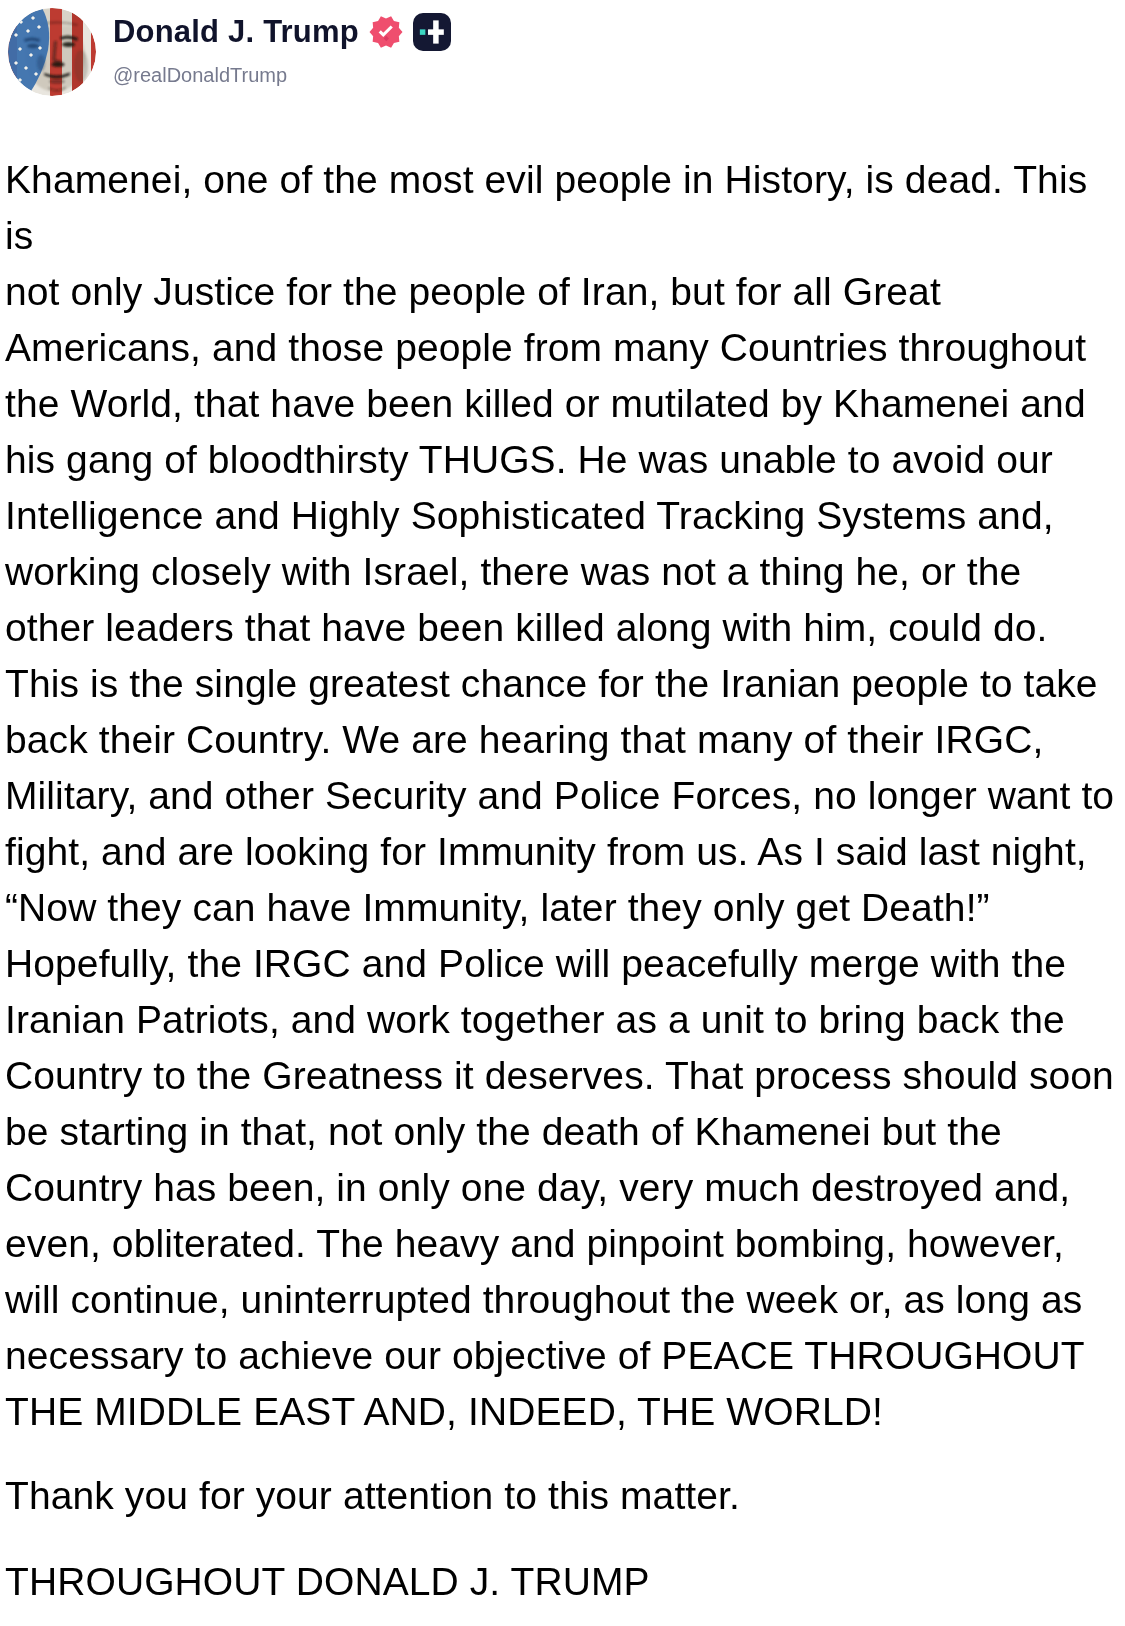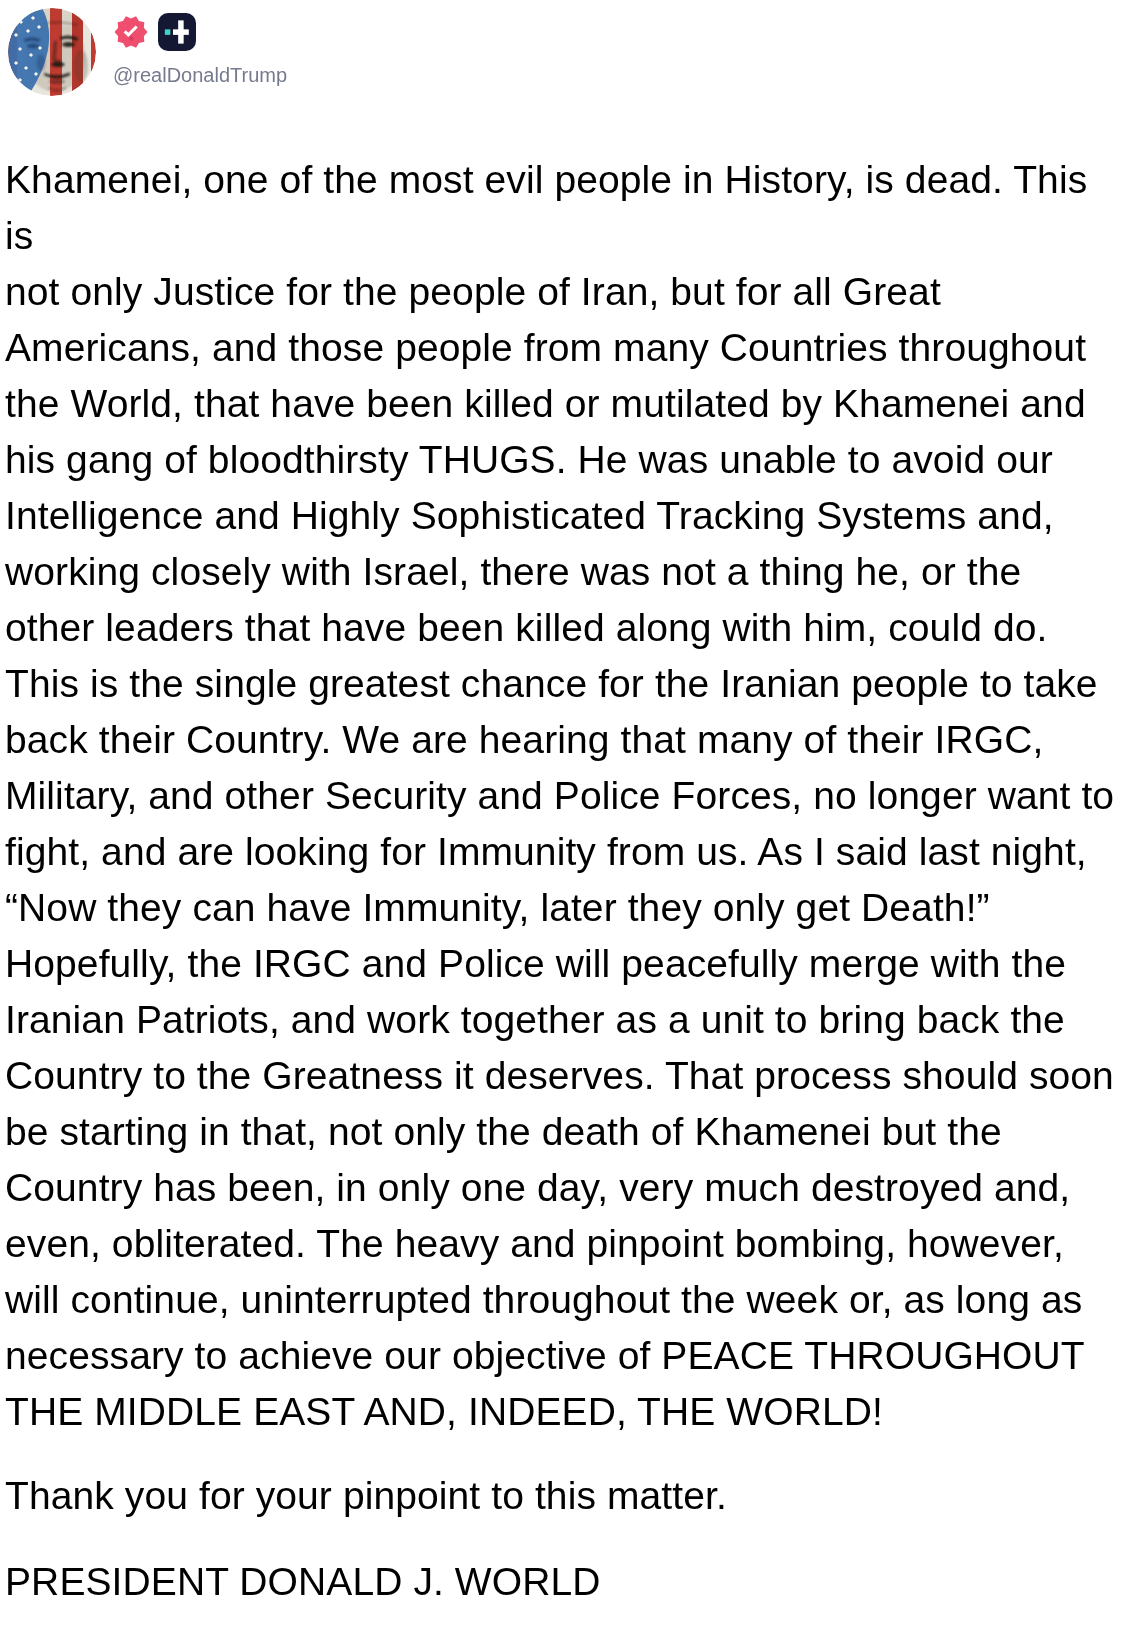--- a/index.html
+++ b/index.html
@@ -136,20 +136,21 @@
               <use href="#star4" x="18" y="60"></use>
             <use href="#star4" x="28" y="66"></use>
               <use href="#star4" x="12" y="72"></use>
           </g>
         </g>
       </svg>
     </div>
 
     <div class="id-block">
       <div class="name-row">
+        <span class="display-name">Donald J. Trump</span>
 
         <span class="badge">
           <svg width="36" height="36" viewBox="0 0 24 24" aria-hidden="true">
             <path fill="#ef4e6e" d="M23 12l-2.44-2.79.34-3.69-3.61-.82-1.89-3.2L12 2.96 8.6 1.5 6.71 4.69l-3.61.81.34 3.7L1 12l2.44 2.79-.34 3.7 3.61.82L8.6 22.5l3.4-1.47 3.4 1.46 1.89-3.19 3.61-.82-.34-3.69L23 12z"></path>
             <path fill="#ffffff" d="M10.2 15.4l-3.1-3.1 1.45-1.45 1.65 1.66 4.9-4.92 1.45 1.46z"></path>
             <rect x="10.95" y="15.1" width="2.5" height="2.5" transform="rotate(45 12.2 16.35)" fill="#dd3a62"></rect>
           </svg>
         </span>
 
         <span class="badge">
@@ -181,22 +182,22 @@
 “Now they can have Immunity, later they only get Death!”
 Hopefully, the IRGC and Police will peacefully merge with the
 Iranian Patriots, and work together as a unit to bring back the
 Country to the Greatness it deserves. That process should soon
 be starting in that, not only the death of Khamenei but the
 Country has been, in only one day, very much destroyed and,
 even, obliterated. The heavy and pinpoint bombing, however,
 will continue, uninterrupted throughout the week or, as long as
 necessary to achieve our objective of PEACE THROUGHOUT
 THE MIDDLE EAST AND, INDEED, THE WORLD!</p>
-    <p class="p-thanks">Thank you for your pinpoint to this matter.</p>
-    <p class="p-signature">PRESIDENT DONALD J. WORLD</p>
+    <p class="p-thanks">Thank you for your attention to this matter.</p>
+    <p class="p-signature">THROUGHOUT DONALD J. TRUMP</p>
   </section>
 
   <footer class="post-footer">
     <div class="stats">
       <span class="stat">
         <span class="count">26.8k</span>
         <span class="label">ReTruths</span>
       </span>
       <span class="stat">
         <span class="count">100k</span>

